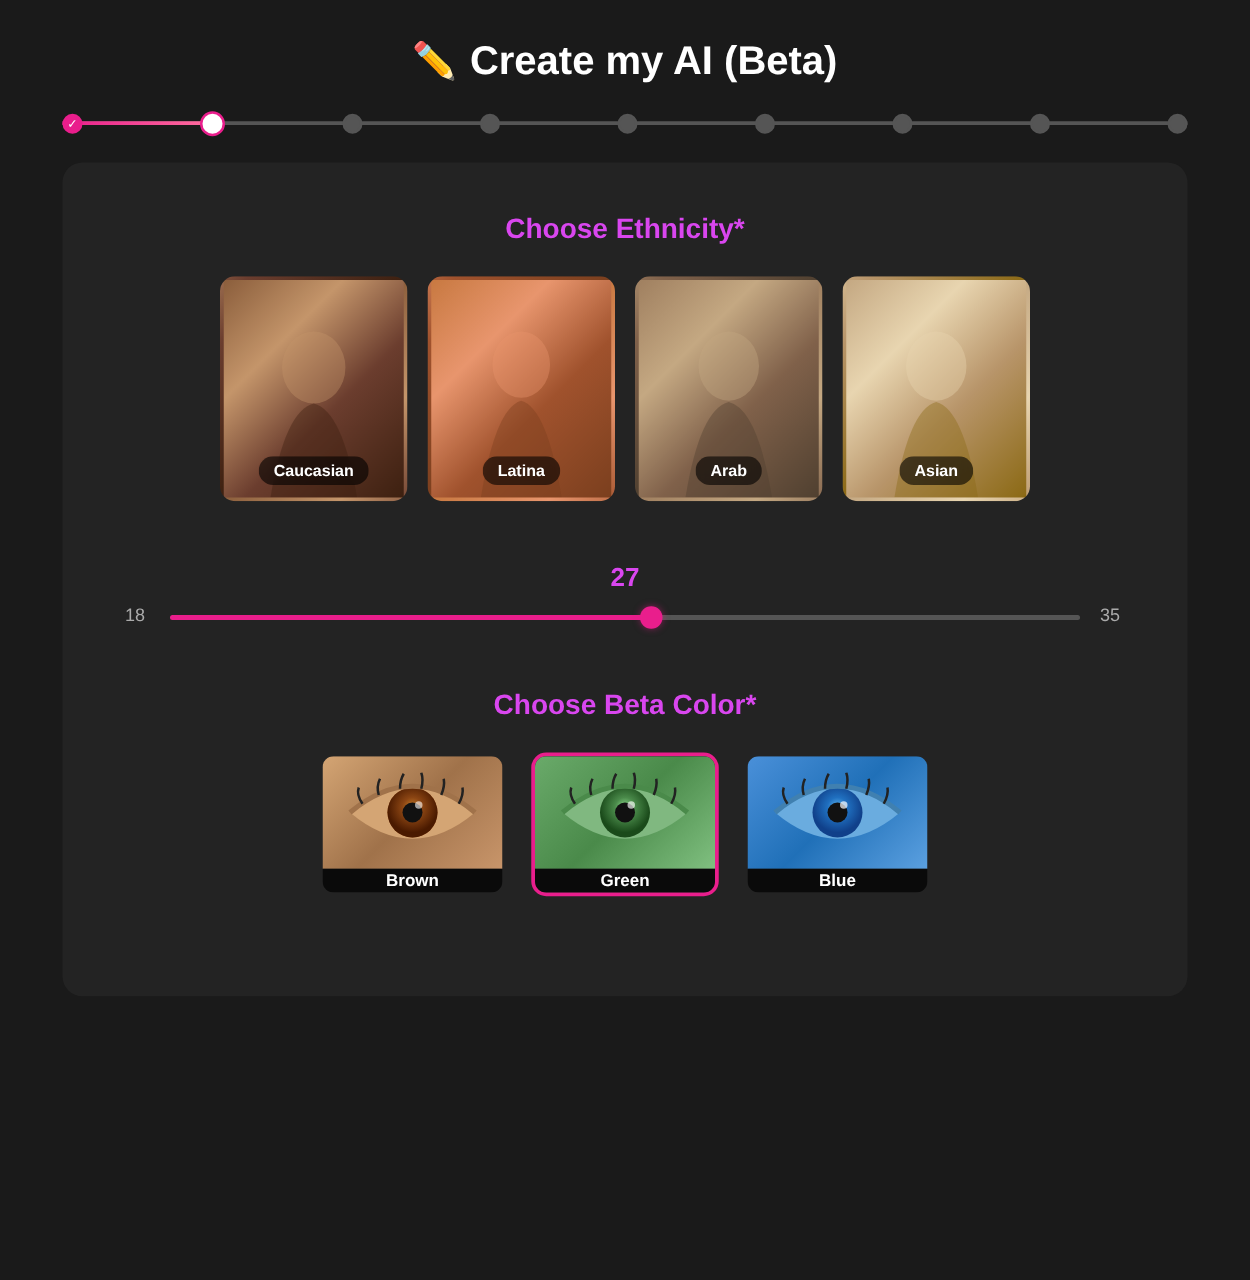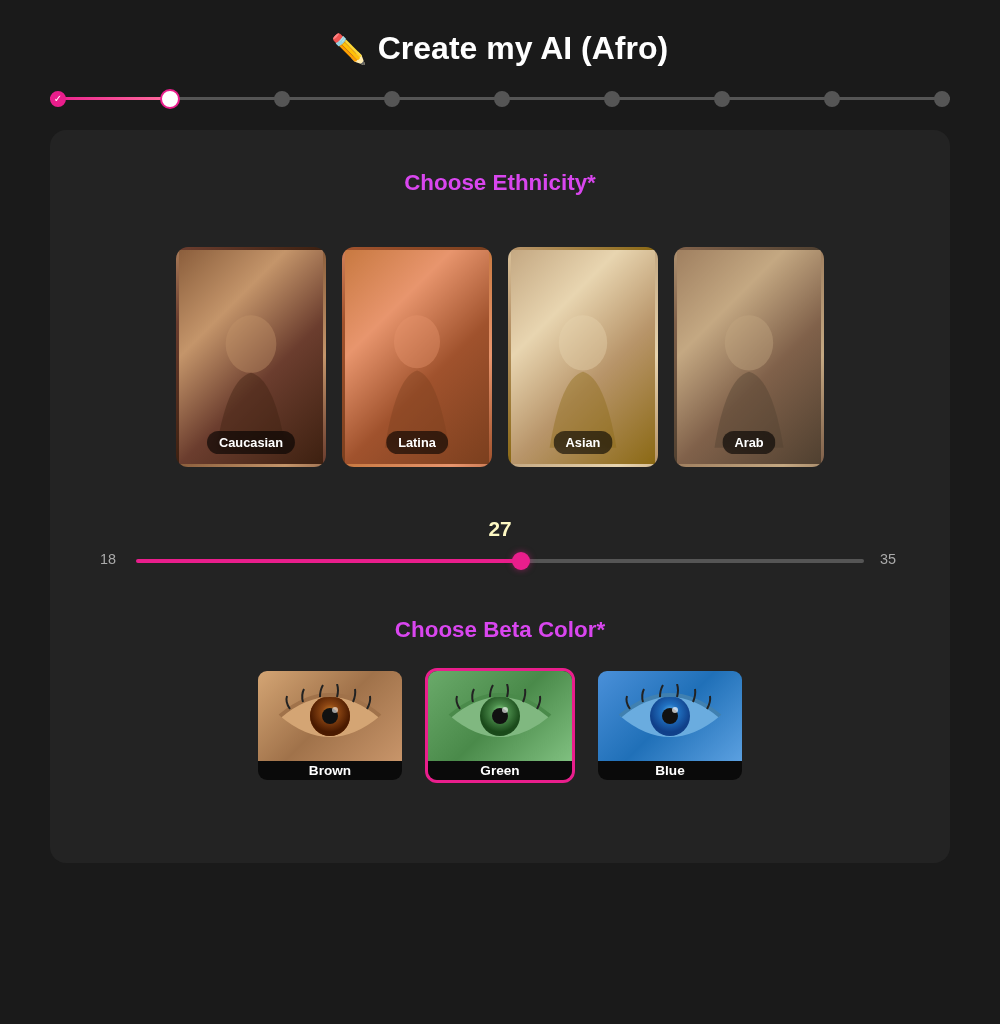--- a/index.html
+++ b/index.html
@@ -119,27 +119,26 @@
     .ethnicity-grid {
       display: flex;
       gap: 16px;
       justify-content: center;
       flex-wrap: wrap;
     }
 
     .ethnicity-card {
       position: relative;
       width: 150px;
-      height: 220px;
+      height: 180px;
       border-radius: 12px;
       overflow: hidden;
       cursor: pointer;
       border: 3px solid transparent;
       flex-shrink: 0;
-      margin-top: 26px;
     }
 
     
     .eth-caucasian {
       background: linear-gradient(135deg, #8b5e3c 0%, #c4956a 30%, #6b3d2e 60%, #3d2010 100%);
     }
     .eth-latina {
       background: linear-gradient(135deg, #c87941 0%, #e8956d 30%, #a0522d 60%, #7b3f1e 100%);
     }
     .eth-asian {
@@ -193,21 +192,21 @@
 
     .slider-wrapper {
       flex: 1;
       position: relative;
     }
 
     .age-value {
       text-align: center;
       font-size: 1.3rem;
       font-weight: 700;
-      color: #fef9c3;
+      color: #d946ef;
       margin-bottom: 8px;
     }
 
     input[type="range"] {
       width: 100%;
       -webkit-appearance: none;
       height: 4px;
       border-radius: 2px;
       background: #555;
       outline: none;
@@ -266,21 +265,21 @@
       align-items: center;
       justify-content: center;
       padding: 10px;
     }
   </style>
 </head>
 <body>
 
 <div class="page-title">
   <span class="title-icon">✏️</span>
-  <span>Create my AI (Afro)</span>
+  <span>Create my AI (Beta)</span>
 </div>
 
 <div class="progress-container">
   <div class="progress-track">
     <div class="progress-filled"></div>
     <div class="progress-dots">
       <div class="progress-dot completed">✓</div>
       <div class="progress-dot active"></div>
       <div class="progress-dot"></div>
       <div class="progress-dot"></div>
@@ -308,34 +307,34 @@
       </div>
 
       <div class="ethnicity-card eth-latina">
         <svg class="eth-figure" viewBox="0 0 100 120" xmlns="http://www.w3.org/2000/svg" opacity="0.4">
           <ellipse cx="50" cy="28" rx="20" ry="23" fill="#e8956d"></ellipse>
           <path d="M22 120 Q32 58 50 53 Q68 58 78 120Z" fill="#7b3f1e"></path>
         </svg>
         <span class="ethnicity-label">Latina</span>
       </div>
 
+      <div class="ethnicity-card eth-arab">
+        <svg class="eth-figure" viewBox="0 0 100 120" xmlns="http://www.w3.org/2000/svg" opacity="0.4">
+          <ellipse cx="50" cy="29" rx="21" ry="24" fill="#c4a882"></ellipse>
+          <path d="M20 120 Q30 59 50 54 Q70 59 80 120Z" fill="#504030"></path>
+        </svg>
+        <span class="ethnicity-label">Arab</span>
+      </div>
+
       <div class="ethnicity-card eth-asian">
         <svg class="eth-figure" viewBox="0 0 100 120" xmlns="http://www.w3.org/2000/svg" opacity="0.4">
           <ellipse cx="50" cy="29" rx="21" ry="24" fill="#e8d5b0"></ellipse>
           <path d="M21 120 Q31 59 50 54 Q69 59 79 120Z" fill="#8b6914"></path>
         </svg>
         <span class="ethnicity-label">Asian</span>
-      </div>
-
-      <div class="ethnicity-card eth-arab">
-        <svg class="eth-figure" viewBox="0 0 100 120" xmlns="http://www.w3.org/2000/svg" opacity="0.4">
-          <ellipse cx="50" cy="29" rx="21" ry="24" fill="#c4a882"></ellipse>
-          <path d="M20 120 Q30 59 50 54 Q70 59 80 120Z" fill="#504030"></path>
-        </svg>
-        <span class="ethnicity-label">Arab</span>
       </div>
 
 
     </div>
   </div>
 
   <div class="section">
     <div class="slider-container">
       <span class="slider-min">18</span>
       <div class="slider-wrapper">

